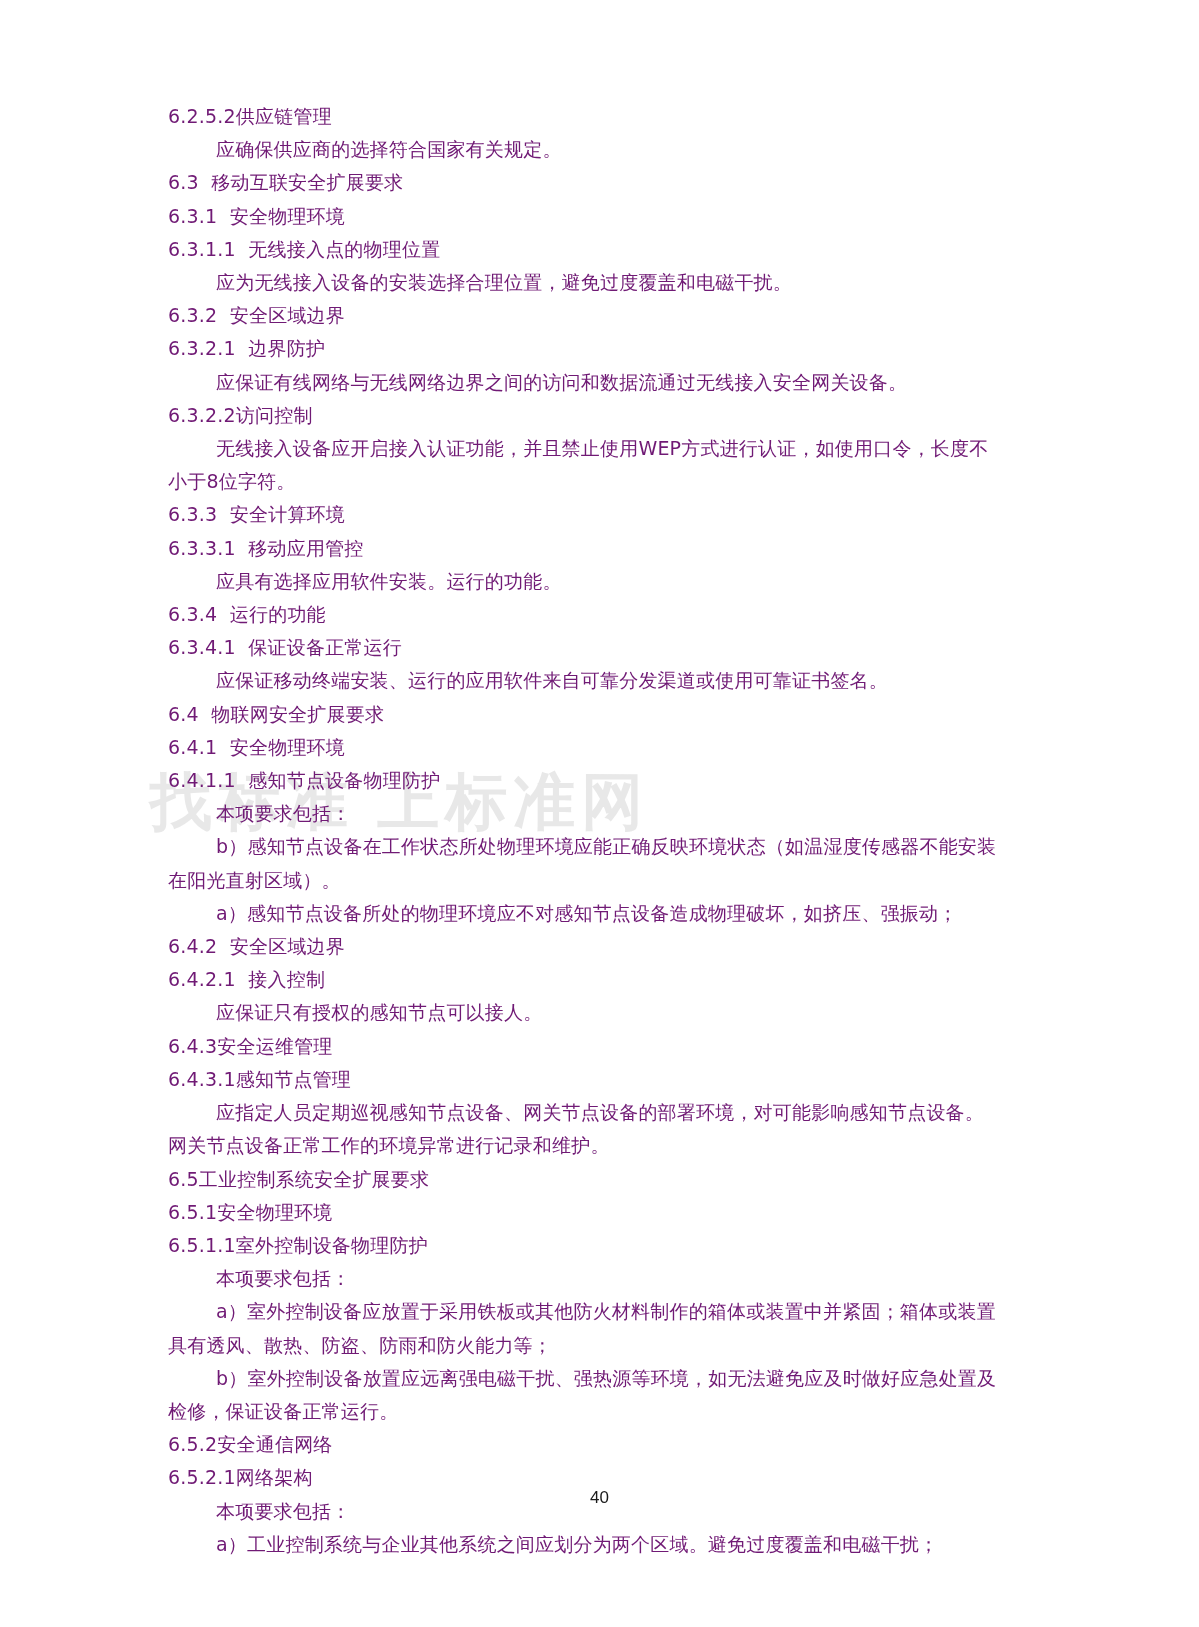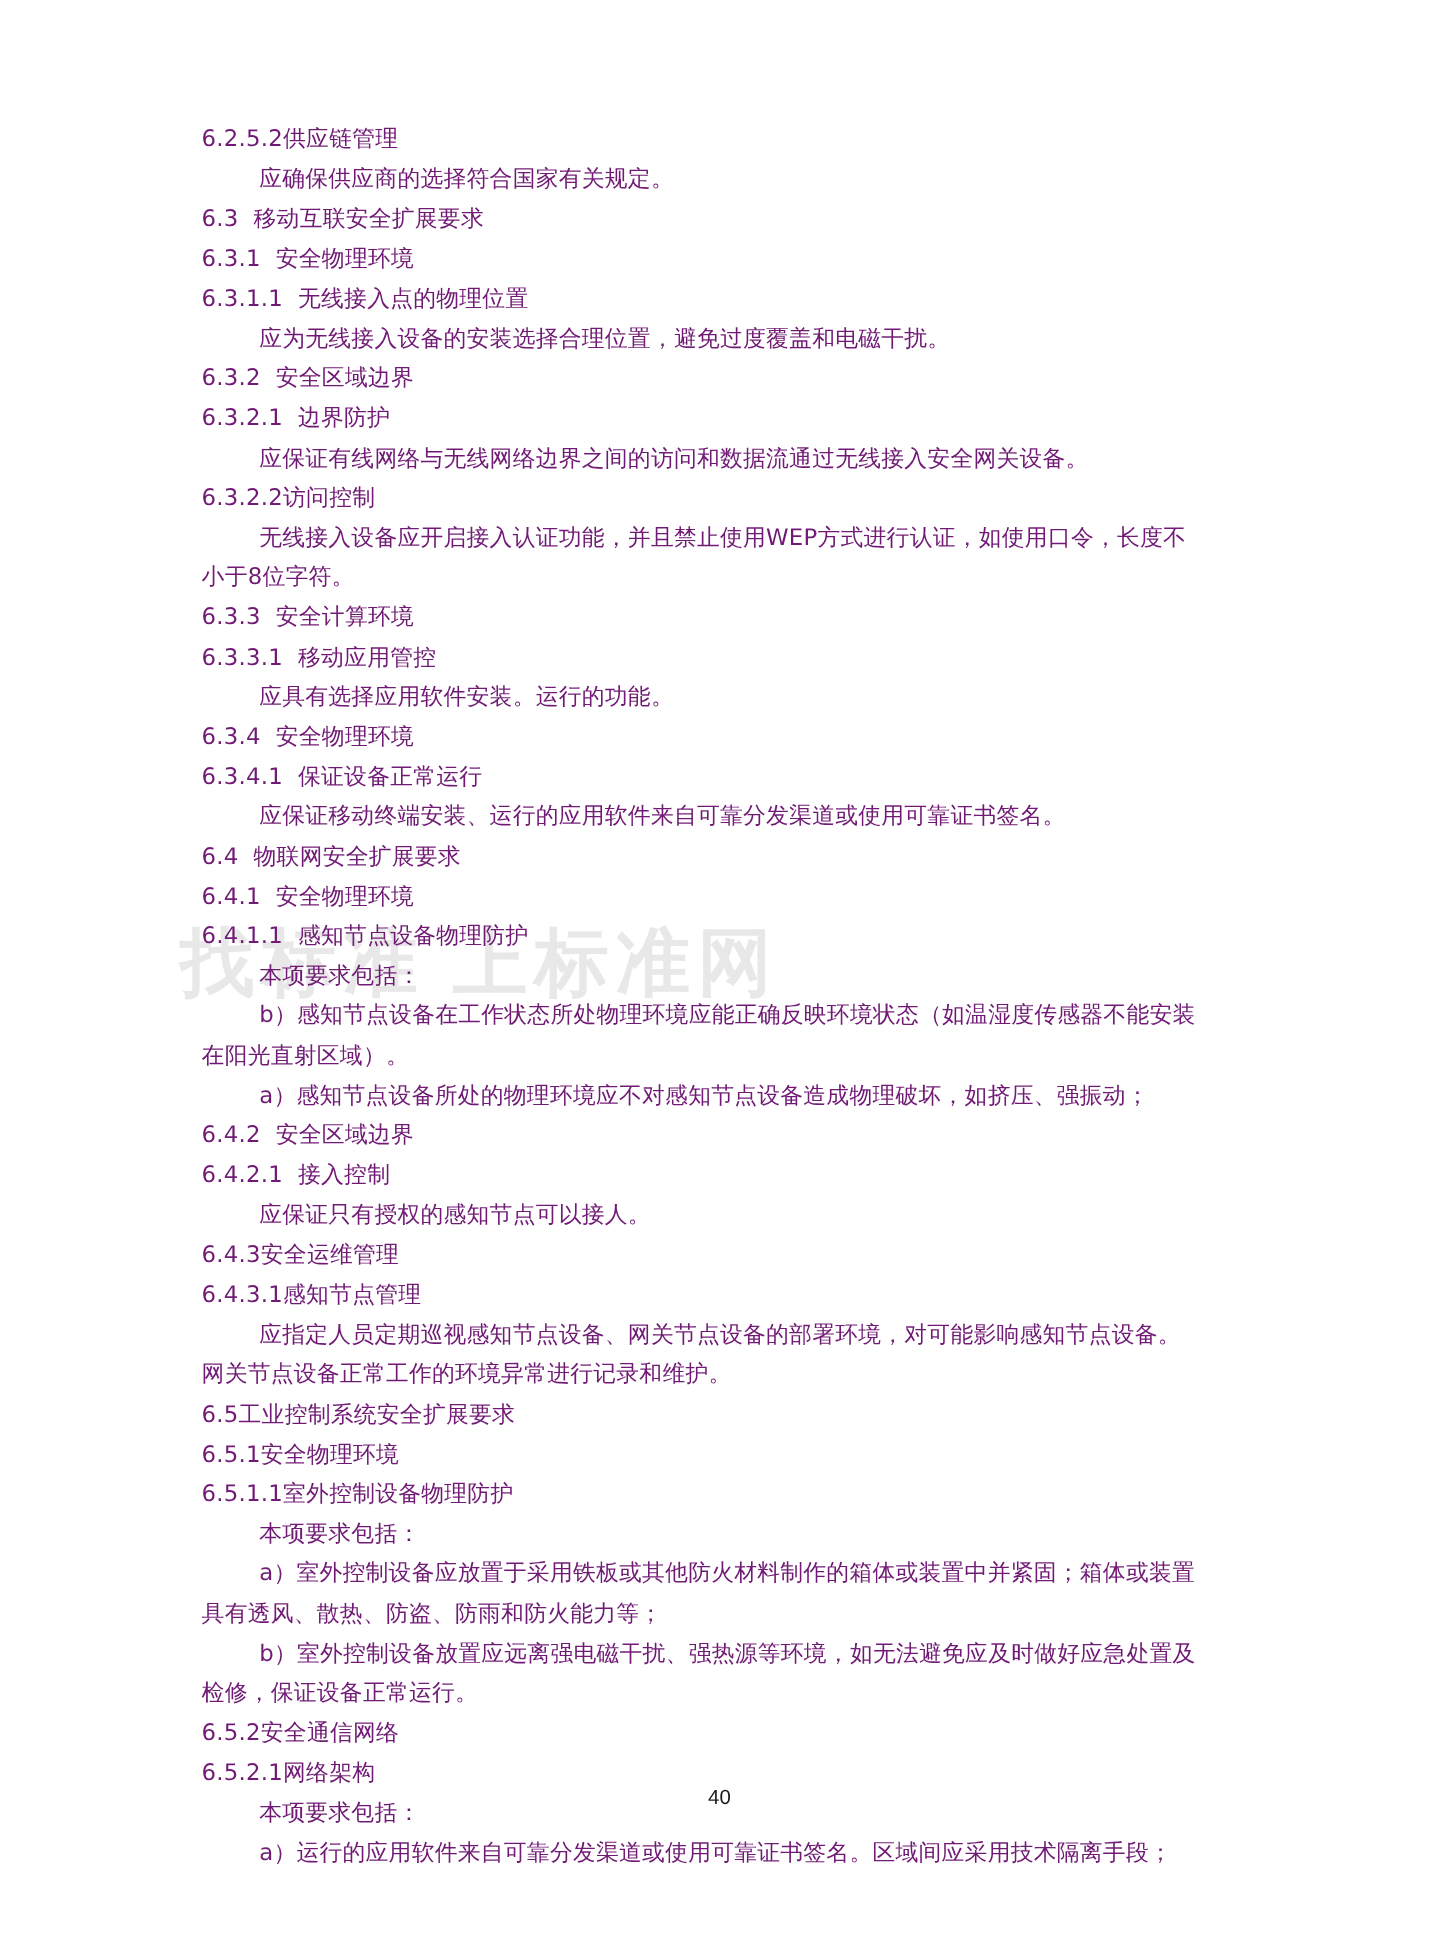--- a/index.html
+++ b/index.html
@@ -76,21 +76,21 @@
     <div class="line">6.3.1.1  无线接入点的物理位置</div>
     <div class="line indent">应为无线接入设备的安装选择合理位置，避免过度覆盖和电磁干扰。</div>
     <div class="line">6.3.2  安全区域边界</div>
     <div class="line">6.3.2.1  边界防护</div>
     <div class="line indent">应保证有线网络与无线网络边界之间的访问和数据流通过无线接入安全网关设备。</div>
     <div class="line">6.3.2.2访问控制</div>
     <div class="line hang">无线接入设备应开启接入认证功能，并且禁止使用WEP方式进行认证，如使用口令，长度不小于8位字符。</div>
     <div class="line">6.3.3  安全计算环境</div>
     <div class="line">6.3.3.1  移动应用管控</div>
     <div class="line indent">应具有选择应用软件安装。运行的功能。</div>
-    <div class="line">6.3.4  安全物理环境</div>
+    <div class="line">6.3.4  运行的功能</div>
     <div class="line">6.3.4.1  保证设备正常运行</div>
     <div class="line indent">应保证移动终端安装、运行的应用软件来自可靠分发渠道或使用可靠证书签名。</div>
     <div class="line">6.4  物联网安全扩展要求</div>
     <div class="line">6.4.1  安全物理环境</div>
     <div class="line">6.4.1.1  感知节点设备物理防护</div>
     <div class="line indent">本项要求包括：</div>
     <div class="line hang">b）感知节点设备在工作状态所处物理环境应能正确反映环境状态（如温湿度传感器不能安装在阳光直射区域）。</div>
     <div class="line indent">a）感知节点设备所处的物理环境应不对感知节点设备造成物理破坏，如挤压、强振动；</div>
     <div class="line">6.4.2  安全区域边界</div>
     <div class="line">6.4.2.1  接入控制</div>
@@ -100,19 +100,19 @@
     <div class="line hang">应指定人员定期巡视感知节点设备、网关节点设备的部署环境，对可能影响感知节点设备。网关节点设备正常工作的环境异常进行记录和维护。</div>
     <div class="line">6.5工业控制系统安全扩展要求</div>
     <div class="line">6.5.1安全物理环境</div>
     <div class="line">6.5.1.1室外控制设备物理防护</div>
     <div class="line indent">本项要求包括：</div>
     <div class="line hang">a）室外控制设备应放置于采用铁板或其他防火材料制作的箱体或装置中并紧固；箱体或装置具有透风、散热、防盗、防雨和防火能力等；</div>
     <div class="line hang">b）室外控制设备放置应远离强电磁干扰、强热源等环境，如无法避免应及时做好应急处置及检修，保证设备正常运行。</div>
     <div class="line">6.5.2安全通信网络</div>
     <div class="line">6.5.2.1网络架构</div>
     <div class="line indent">本项要求包括：</div>
-    <div class="line indent">a）运行的应用软件来自可靠分发渠道或使用可靠证书签名。区域间应采用技术隔离手段；</div>
+    <div class="line indent">a）工业控制系统与企业其他系统之间应划分为两个区域。避免过度覆盖和电磁干扰；</div>
 
   </div>
 
   <div class="page-number">40</div>
 
 </div>
 
 </body></html>

